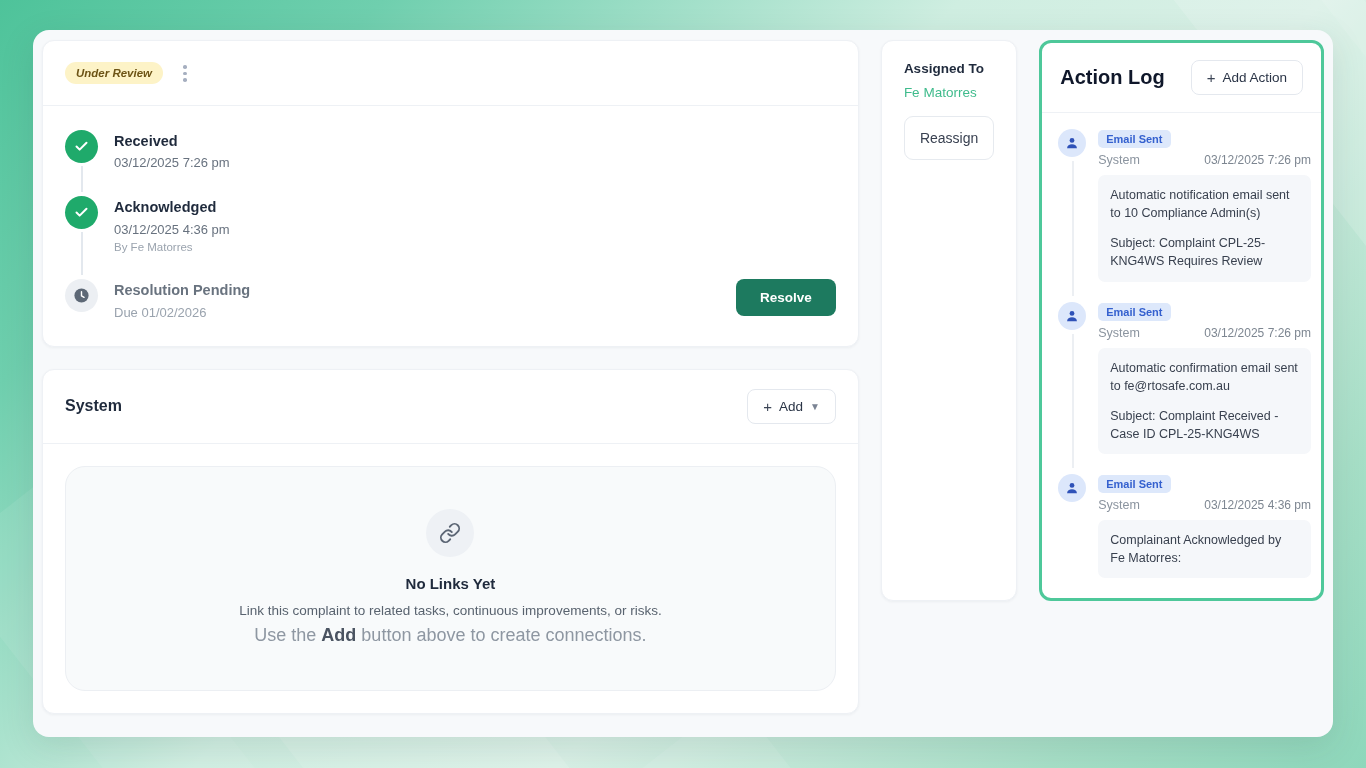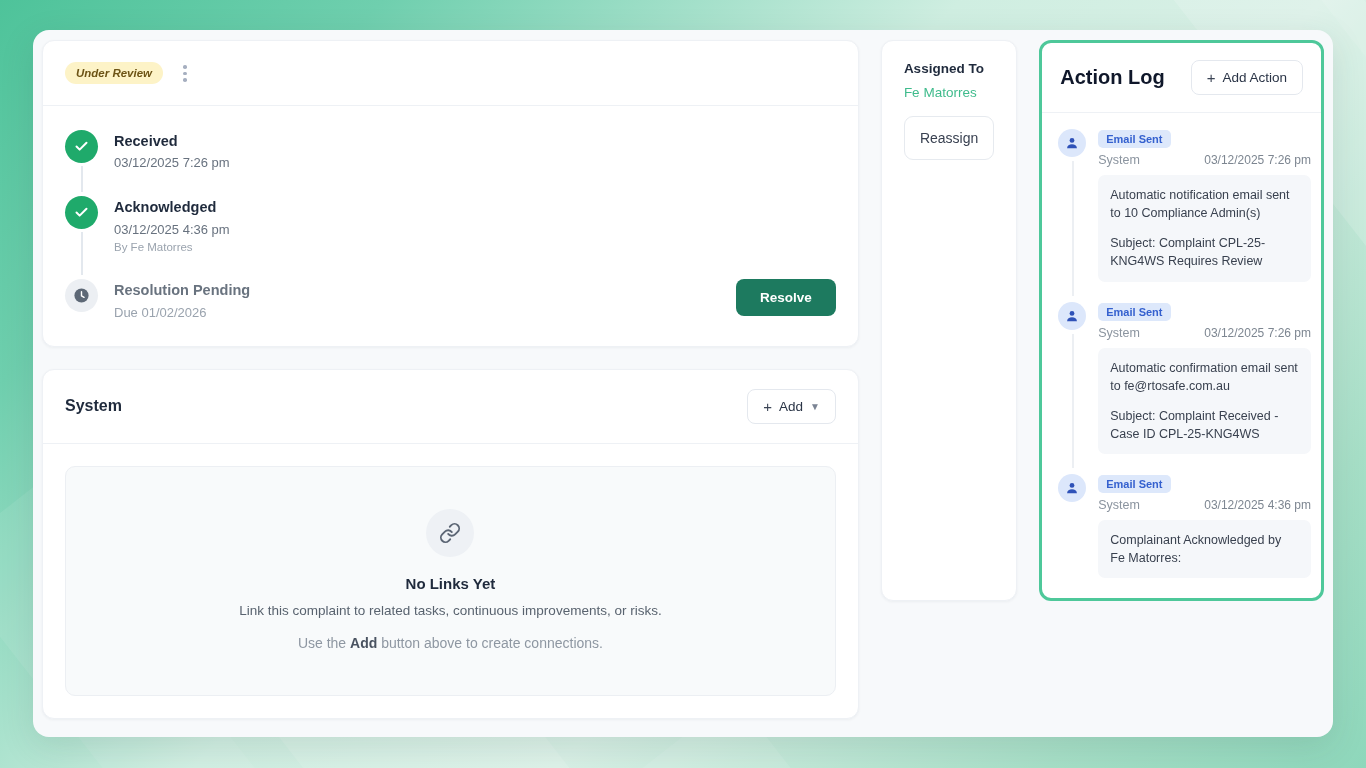--- a/index.html
+++ b/index.html
@@ -148,33 +148,33 @@
     font-weight: normal;
     cursor: pointer;
   }
   .btn-outline .plus   { font-size: 15px; color: #3b4455; line-height: 1; }
   .btn-outline .chev   { font-size: 10px; color: #7b8494; }
 
   .links-body { padding: 22px; }
   .empty-state {
     border: 1px solid #eceff3;
     background: #f8fafb;
-    border-radius: 10px;
+    border-radius: 20px;
     padding: 42px 20px 44px 20px;
     text-align: center;
   }
   .empty-icon {
     width: 48px; height: 48px; border-radius: 50%;
     background: #eef1f5;
     display: flex; align-items: center; justify-content: center;
     margin: 0 auto 18px auto;
   }
   .empty-title { font-size: 15px; font-weight: bold; color: #1f2a3c; margin-bottom: 11px; }
   .empty-line1 { font-size: 13.5px; color: #59636f; }
-  .empty-line2 { font-size: 14px; color: #8e97a2; margin-top: 17px; }
+  .empty-line2 { font-size: 18px; color: #8e97a2; margin-top: 7px; }
   .empty-line2 b { color: #4a5361; }
 
   
   .assigned-card { padding: 20px 22px 24px 22px; }
   .assigned-label { font-size: 13.5px; font-weight: bold; color: #1f2a3c; }
   .assigned-name  { font-size: 13.5px; color: #3fbb8c; margin-top: 9px; }
   .reassign-field {
     margin-top: 16px;
     border: 1px solid #e6eaef;
     border-radius: 9px;

